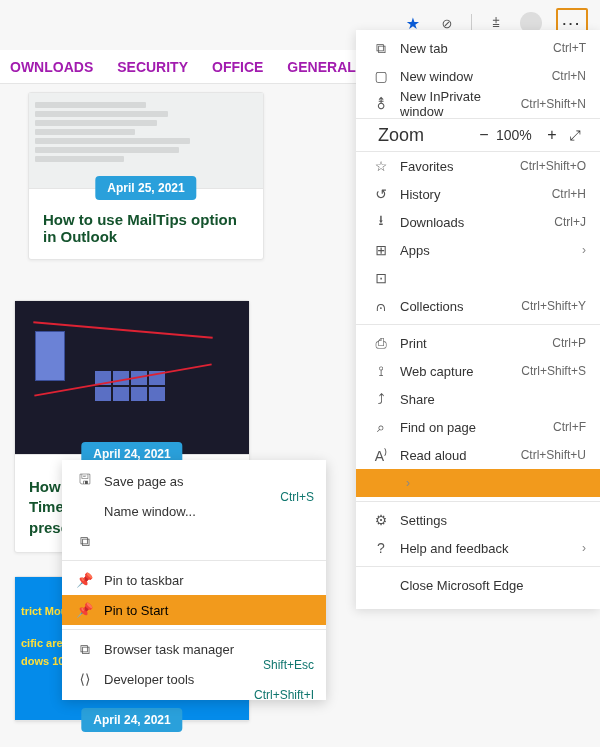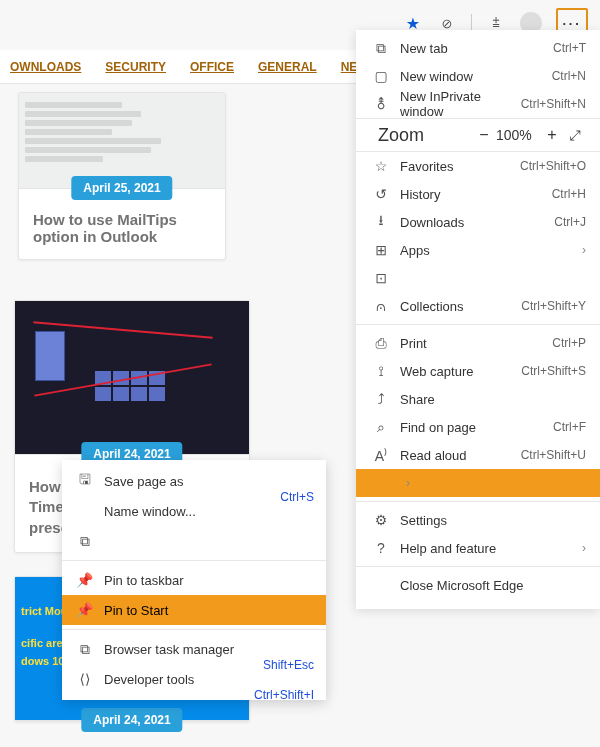--- a/index.html
+++ b/index.html
@@ -18,24 +18,23 @@
   top: 50px;
   left: 0;
   right: 0;
   height: 34px;
   background: #fff;
   display: flex;
   align-items: center;
   padding: 0 10px;
   gap: 24px;
   border-bottom: 1px solid #e5e5e5;
-  font-size: 12px;
+  font-size: 14px;
   font-weight: 600;
-  color: #a16207;
-  text-decoration: underline;
+  color: #a21caf;
 }
 .nav-item { cursor: pointer; }
 .card {
   position: absolute;
   background: #fff;
   border: 1px solid #e5e5e5;
   border-radius: 3px;
   box-shadow: 0 1px 3px rgba(0,0,0,0.06);
 }
 .card-thumb {
@@ -52,23 +51,23 @@
   color: #fff;
   font-weight: 700;
   font-size: 12px;
   padding: 5px 12px;
   border-radius: 4px;
 }
 .card-title {
   padding: 22px 14px 14px;
   font-size: 15px;
   font-weight: 600;
-  color: #737373;
-}
-.card1 { top: 92px; left: 18px; width: 208px; }
+  color: #14532d;
+}
+.card1 { top: 92px; left: 28px; width: 236px; }
 .card1 .card-thumb { height: 96px; }
 .card2 { top: 300px; left: 14px; width: 236px; }
 .card2 .card-thumb { height: 154px; background: #1a1a2b; }
 .card3 { top: 576px; left: 14px; width: 236px; }
 .card3 .card-thumb { height: 144px; background: #048bea; }
 
 .mock-line { height: 6px; background: #d6d8d8; margin: 3px 0; border-radius: 1px; }
 .mock-block { position: absolute; background: #6b82d6; border: 1px solid #3a4e99; }
 
 .toolbar {
@@ -134,21 +133,21 @@
   top: 460px;
   left: 62px;
   width: 264px;
   background: #fff;
   box-shadow: 0 3px 12px rgba(0,0,0,0.18);
   padding: 6px 0;
   z-index: 20;
 }
 .submenu .menu-row { height: 30px; padding: 0 12px; }
 .submenu .menu-row.highlight { background: #f29a1c; }
-.submenu .menu-shortcut { color: #1d4ed8; margin-top: 32px; }
+.submenu .menu-shortcut { color: #0f766e; margin-top: 32px; }
 
 .thumb-stripes { position: absolute; top: 6px; left: 6px; right: 6px; }
 
 .mock-rid { display: flex; gap: 2px; flex-wrap: wrap; position: absolute; top: 70px; left: 80px; width: 80px; }
 .mock-rid div { width: 16px; height: 14px; background: #5a6fc4; }
 
 .yellow-text { position: absolute; color: #ffe03a; font-weight: 700; font-size: 11px; }
 </style>
 </head>
 <body>
@@ -299,21 +298,21 @@
       <span class="menu-icon"></span>
       <span class="menu-chevron">›</span>
     </div>
     <div class="menu-sep"></div>
     <div class="menu-row">
       <span class="menu-icon">⚙</span>
       <span class="menu-label">Settings</span>
     </div>
     <div class="menu-row">
       <span class="menu-icon">?</span>
-      <span class="menu-label">Help and feature</span>
+      <span class="menu-label">Help and feedback</span>
       <span class="menu-chevron">›</span>
     </div>
     <div class="menu-sep"></div>
     <div class="menu-row">
       <span class="menu-icon"></span>
       <span class="menu-label">Close Microsoft Edge</span>
     </div>
   </div>
 
 <div class="submenu" id="submenu">

